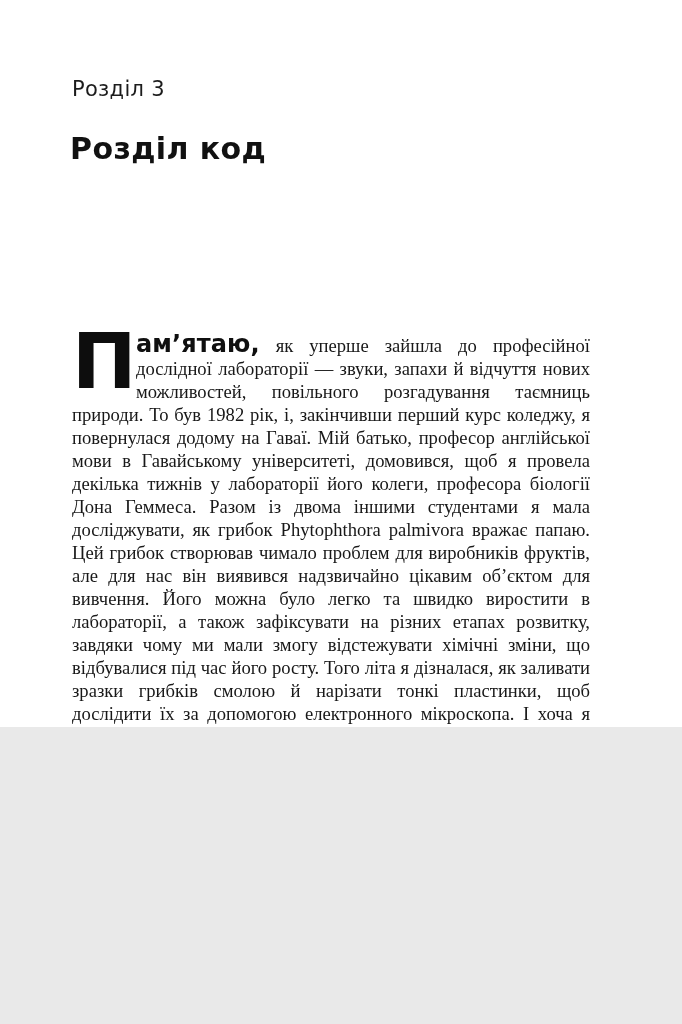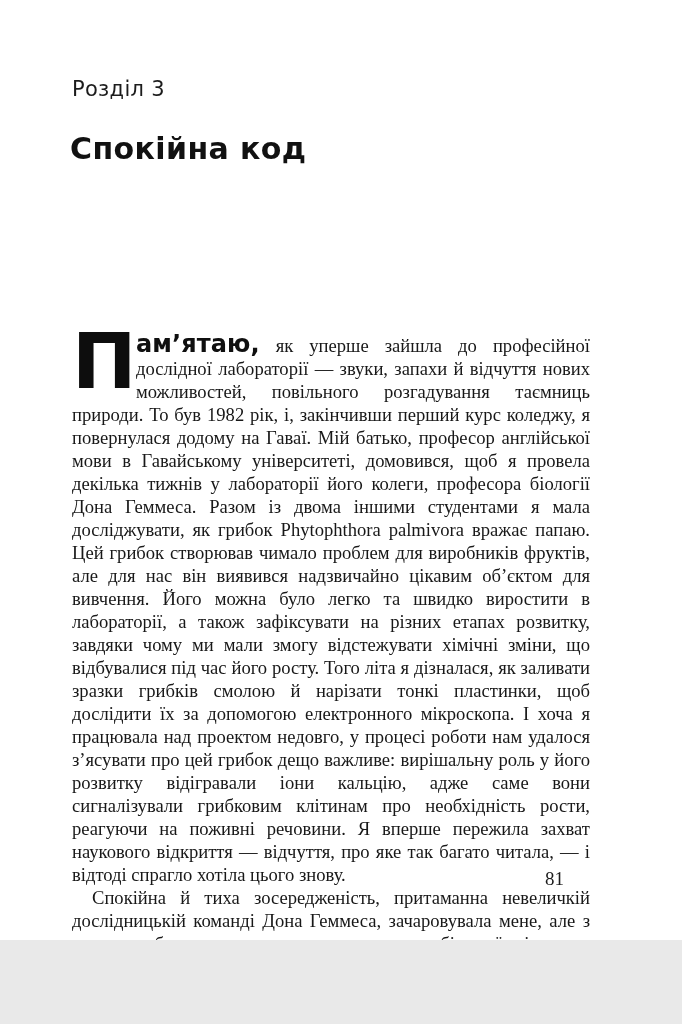--- a/index.html
+++ b/index.html
@@ -3,21 +3,21 @@
 <meta charset="utf-8">
 <style>
   html, body {
     margin: 0;
     padding: 0;
     background: #e9e9e9;
   }
   .page {
     position: relative;
     width: 682px;
-    height: 940px;
+    height: 727px;
     margin: 0 auto;
     background: #ffffff;
     overflow: hidden;
     color: #1a1a1a;
   }
   .chapter-label {
     position: absolute;
     left: 72px;
     top: 77px;
     font-family: "DejaVu Sans", "Liberation Sans", sans-serif;
@@ -88,21 +88,21 @@
     color: #1c1c1c;
   }
 </style>
 </head>
 <body>
 
 <div class="page">
 
   <div class="chapter-label">Розділ 3</div>
 
-  <h1 class="chapter-title">Спокійна код</h1>
+  <h1 class="chapter-title">Розділ код</h1>
 
   <div class="body-text" lang="uk">
 
     <p class="para-first">
       <span class="dropcap">П</span><span class="lead-bold">ам’ятаю,</span><span><span> як уперше зайшла до професійної дослідної лабораторії — звуки, запахи й відчуття нових можливостей, повільного розгадування таємниць природи. То був 1982 рік, і, закінчивши перший курс коледжу, я повернулася додому на Гаваї. Мій батько, професор англійської мови в Гавайському університеті, домовився, щоб я провела декілька тижнів у лабораторії його колеги, професора біології Дона Геммеса. Разом із двома іншими студентами я мала досліджувати, як грибок </span><span class="seg-italic">Phytophthora palmivora</span><span> вражає папаю. Цей грибок створював чимало проблем для виробників фруктів, але для нас він виявився надзвичайно цікавим об’єктом для вивчення. Його можна було легко та швидко виростити в лабораторії, а також зафіксувати на різних етапах розвитку, завдяки чому ми мали змогу відстежувати хімічні зміни, що відбувалися під час його росту. Того літа я дізналася, як заливати зразки грибків смолою й нарізати тонкі пластинки, щоб дослідити їх за допомогою електронного мікроскопа. І хоча я працювала над проектом недовго, у процесі роботи нам удалося з’ясувати про цей грибок дещо важливе: вирішальну роль у його розвитку відігравали іони кальцію, адже саме вони сигналізували грибковим клітинам про необхідність рости, реагуючи на поживні речовини. Я вперше пережила захват наукового відкриття — відчуття, про яке так багато читала, — і відтоді спрагло хотіла цього знову.</span></span>
     </p>
 
     <p class="para-indent">
       <span><span>Спокійна й тиха зосередженість, притаманна невеличкій дослідницькій команді Дона Геммеса, зачаровувала мене, але з роками я збагнула, що стала частиною значно більшої спільноти</span></span>
     </p>

